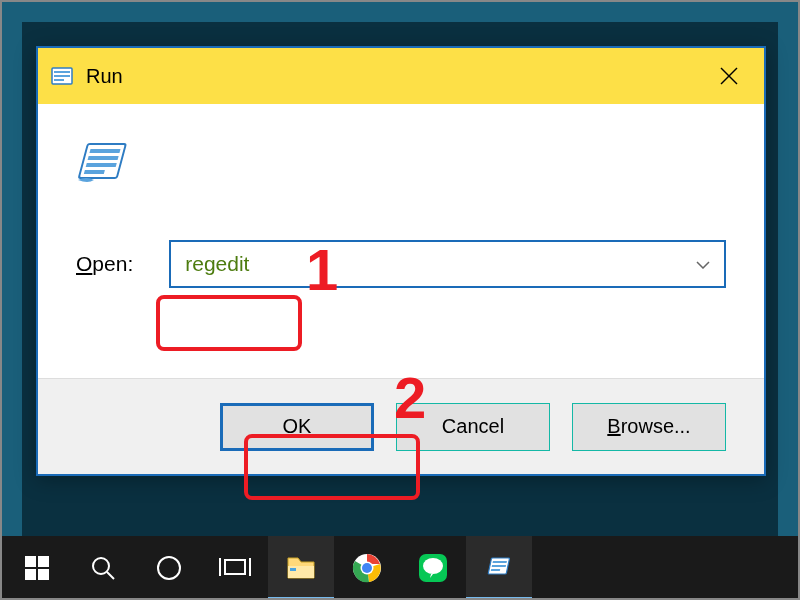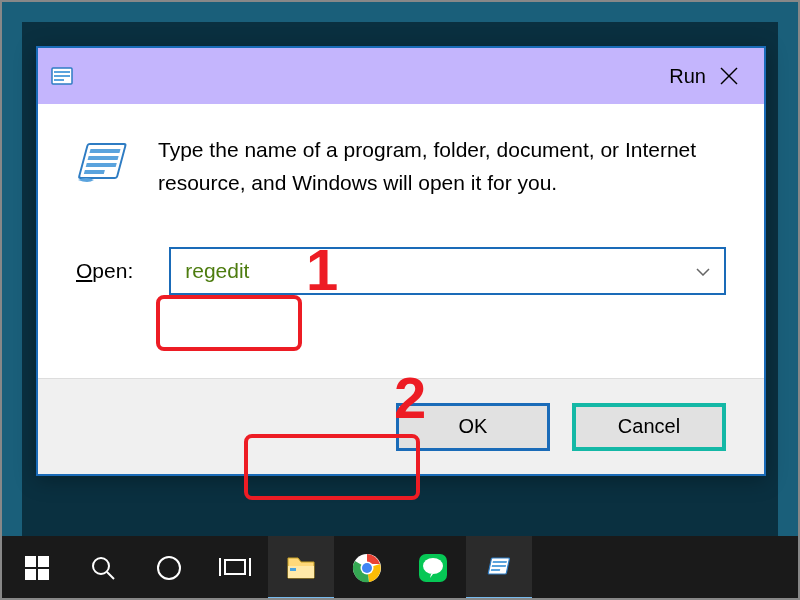--- a/index.html
+++ b/index.html
@@ -31,22 +31,21 @@
       height: 430px;
       background: #fff;
       border: 2px solid #1a6bb8;
       box-shadow: 0 4px 20px rgba(0,0,0,0.3);
     }
     .titlebar {
       height: 56px;
       display: flex;
       align-items: center;
       padding: 0 12px;
-      background: #c4b5fd;
-      text-align: right;
+      background: #fde047;
     }
     .title-icon {
       width: 24px;
       height: 24px;
       margin-right: 12px;
       display: inline-flex;
       align-items: center;
       justify-content: center;
     }
     .title-text {
@@ -126,21 +125,21 @@
       align-items: center;
       justify-content: flex-end;
       gap: 22px;
       padding: 0 38px;
       border-top: 1px solid #ddd;
     }
     .btn {
       width: 154px;
       height: 48px;
       background: #e1e1e1;
-      border: 4px solid #14b8a6;
+      border: 1px solid #14b8a6;
       font-size: 20px;
       color: #000;
       display: flex;
       align-items: center;
       justify-content: center;
       cursor: pointer;
     }
     .btn.primary {
       border: 3px solid #1a6bb8;
     }
@@ -250,39 +249,41 @@
           <g transform="skewX(-15)">
             <rect x="14" y="8" width="38" height="34" rx="2" fill="#fff" stroke="#2e7cc3" stroke-width="2"></rect>
             <rect x="18" y="13" width="30" height="4" fill="#5aa3dd"></rect>
             <rect x="18" y="20" width="30" height="4" fill="#5aa3dd"></rect>
             <rect x="18" y="27" width="30" height="4" fill="#5aa3dd"></rect>
             <rect x="18" y="34" width="20" height="4" fill="#5aa3dd"></rect>
           </g>
           <path d="M 2 44 Q 10 40 18 44 Q 12 48 2 44" fill="#5aa3dd"></path>
         </svg>
       </div>
-      <div class="hint-text">Type the name of a program, folder, document, or Internet resource, and Windows will open it for you.</div>
     </div>
 
     <div class="open-row">
       <span class="open-label"><span style="text-decoration:underline">O</span>pen:</span>
       <div class="combo">
         <span>regedit</span>
         <span class="combo-chevron">
           <svg width="14" height="8" viewBox="0 0 14 8">
               <path d="M1 1 L7 7 L13 1" fill="none" stroke="#666" stroke-width="1.5"></path>
             </svg>
         </span>
       </div>
     </div>
   </div>
 
   <div class="button-bar">
     <div class="btn primary">OK</div>
     <div class="btn">Cancel</div>
+    <div class="btn">
+        <span><span style="text-decoration:underline">B</span>rowse...</span>
+      </div>
   </div>
 
   <div class="annotation-1">1</div>
   <div class="annotation-2">2</div>
   <div class="red-box-1"></div>
   <div class="red-box-2"></div>
 </div>
 
 <div class="taskbar">
   <div class="tb-item">

